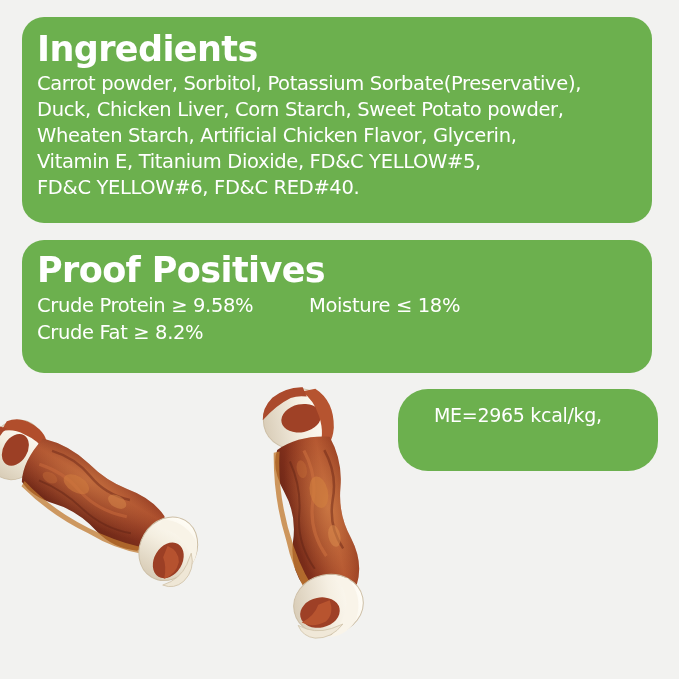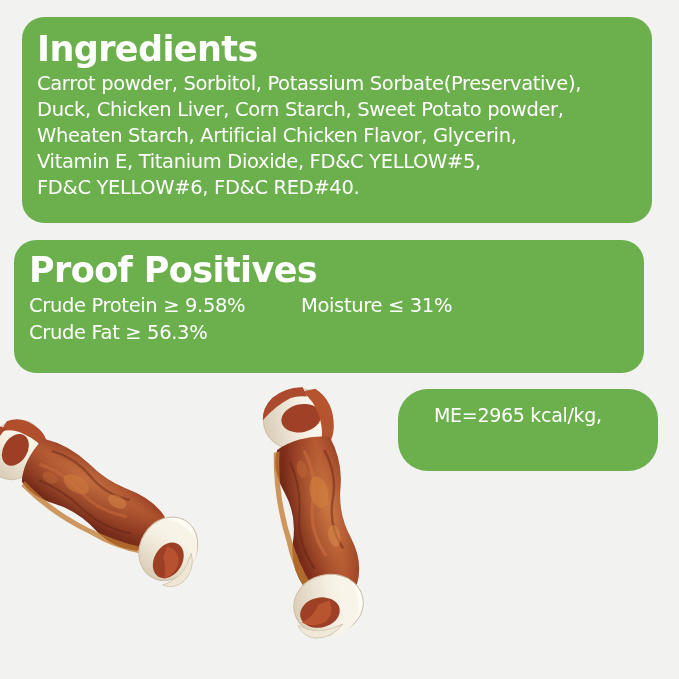--- a/index.html
+++ b/index.html
@@ -34,21 +34,21 @@
 
   #ingredients-panel {
     left: 22px;
     top: 17px;
     width: 630px;
     height: 206px;
     padding: 12px 16px 10px 15px;
   }
 
   #proof-panel {
-    left: 14px;
+    left: 22px;
     top: 240px;
     width: 630px;
     height: 133px;
     padding: 10px 16px 10px 15px;
   }
 
   #me-panel {
     left: 398px;
     top: 389px;
     width: 260px;
@@ -165,24 +165,24 @@
       <div class="ingredient-line">Vitamin E,  Titanium Dioxide, FD&amp;C YELLOW#5,</div>
       <div class="ingredient-line">FD&amp;C YELLOW#6, FD&amp;C RED#40.</div>
     </div>
   </section>
 
   <section class="panel" id="proof-panel">
     <h1 class="panel-title">Proof Positives</h1>
     <div class="proof-grid">
       <div class="proof-col col-left">
         <div class="proof-line">Crude Protein ≥ 9.58%</div>
-        <div class="proof-line">Crude Fat ≥ 56.3%</div>
+        <div class="proof-line">Crude Fat ≥ 8.2%</div>
       </div>
       <div class="proof-col col-right">
-        <div class="proof-line">Moisture ≤ 31%</div>
+        <div class="proof-line">Moisture ≤ 18%</div>
       </div>
     </div>
   </section>
 
   <div id="product-photo">
 
     <div class="treat" id="treat-left">
       <svg viewBox="0 0 255 92" xmlns="http://www.w3.org/2000/svg">
         <defs>
           <linearGradient id="meatL" x1="0" y1="0" x2="0" y2="1">

